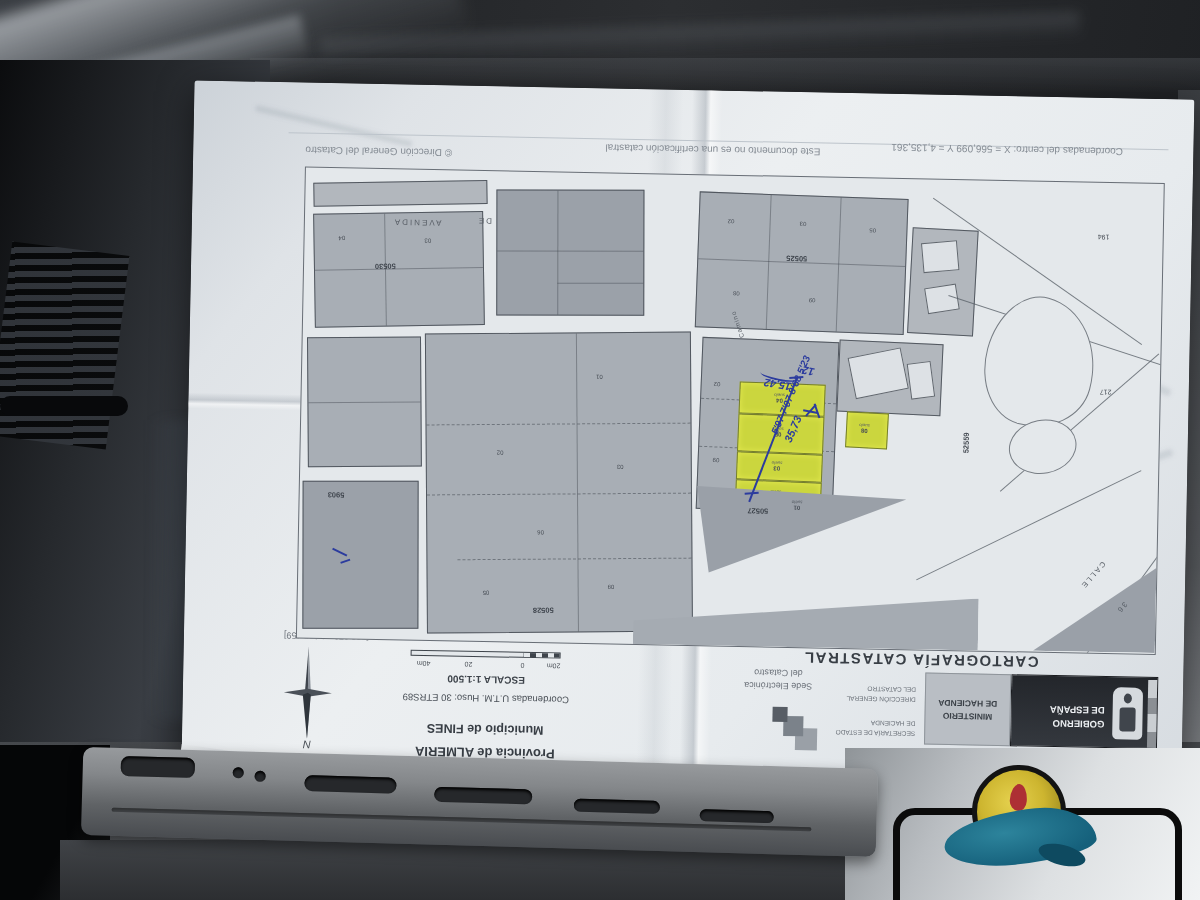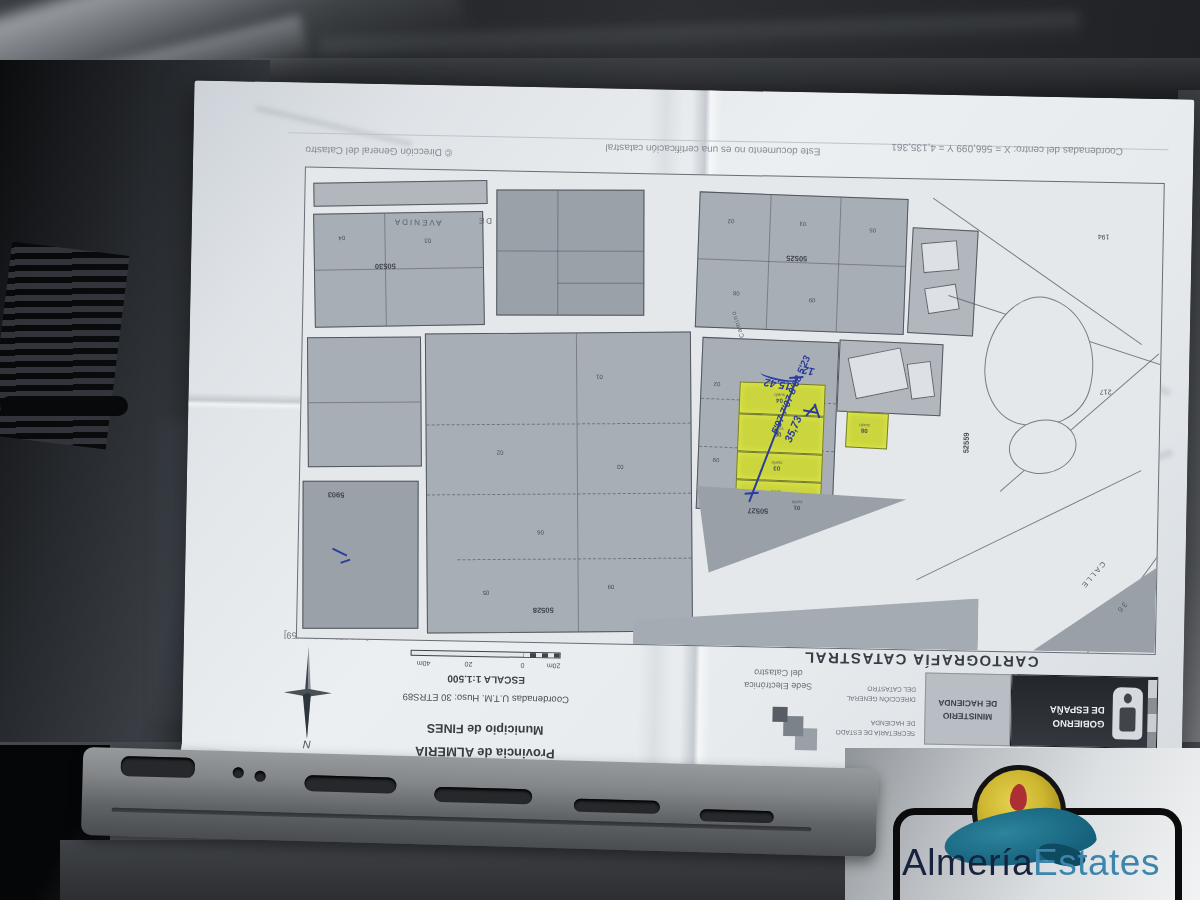--- a/index.html
+++ b/index.html
@@ -362,17 +362,14 @@
     <div class="slot" style="left:492px;top:38px;width:86px;height:13px;"></div>
     <div class="slot" style="left:618px;top:45px;width:74px;height:12px;"></div>
     <div class="slot" style="left:30px;top:60px;width:700px;height:4px;opacity:.5;"></div>
   </div>
 
   <div class="abs wm-frame"></div>
   <div class="abs wm-circle"></div>
   <div class="abs wm-drop"></div>
   <div class="abs wm-blob"></div>
   <div class="abs wm-blob2"></div>
-  <div class="abs wm-text">
-    <span style="color: rgb(22, 34, 62);">Almería</span><span style="color: rgb(61, 133, 173);">Estates</span>
-  </div>
 
 </div>
 
 </body></html>

